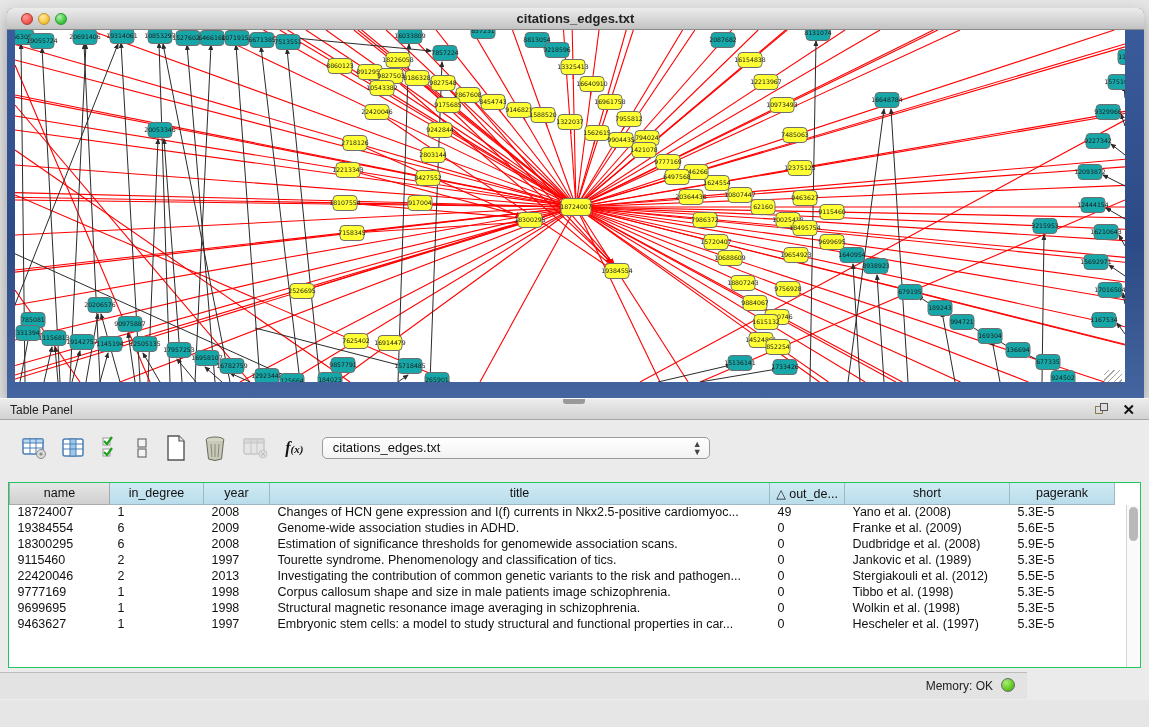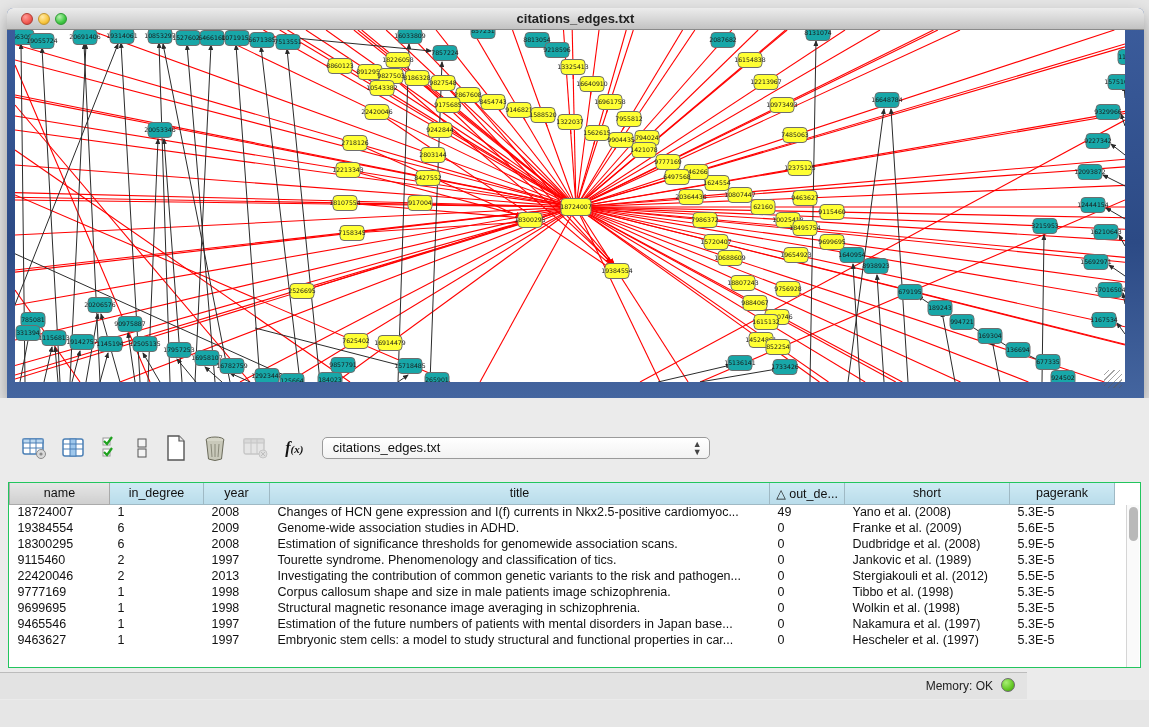--- a/index.html
+++ b/index.html
@@ -798,20 +798,29 @@
             <rect x="561" y="198.5" width="30" height="17" rx="4" fill="#ffff33" stroke="#6e6e6e" stroke-width="1"></rect>
             <text x="576" y="209" text-anchor="middle" font-size="6.2" font-family="DejaVu Sans, sans-serif" fill="#1a1a1a">18724007</text>
           </g>
         </g>
     </svg>
   </div>
   <div class="grip"></div>
 </div>
 
 <div class="tpanel">
+  <div class="tp-titlebar">
+    <span class="tp-title">Table Panel</span>
+    <span class="tp-handle"></span>
+    <span class="tp-float">
+        <span class="sq1"></span>
+        <span class="sq2"></span>
+      </span>
+    <span class="tp-close">✕</span>
+  </div>
 
   <div class="toolbar">
     <span class="tb-btn">
       <svg width="26" height="24">
           <rect x="1" y="3" width="20" height="15" rx="2" fill="#fff" stroke="#4a7fb5" stroke-width="1.5"></rect>
           <rect x="1" y="3" width="20" height="4" fill="#bcd8f0" stroke="#4a7fb5"></rect>
           <line x1="8" y1="3" x2="8" y2="18" stroke="#4a7fb5"></line>
           <line x1="14" y1="3" x2="14" y2="18" stroke="#4a7fb5"></line>
           <line x1="1" y1="12" x2="21" y2="12" stroke="#4a7fb5"></line>
           <circle cx="19" cy="18" r="4.5" fill="#d9d9d9" stroke="#8a8a8a"></circle>
@@ -943,29 +952,20 @@
           <tr>
             <td>9699695</td>
             <td>1</td>
             <td>1998</td>
             <td>Structural magnetic resonance image averaging in schizophrenia.</td>
             <td>0</td>
             <td>Wolkin et al. (1998)</td>
             <td>5.3E-5</td>
           </tr>
           <tr>
-            <td>9465546</td>
-            <td>1</td>
-            <td>1997</td>
-            <td>Estimation of the future numbers of patients with mental disorders in Japan base...</td>
-            <td>0</td>
-            <td>Nakamura et al. (1997)</td>
-            <td>5.3E-5</td>
-          </tr>
-          <tr>
             <td>9463627</td>
             <td>1</td>
             <td>1997</td>
             <td>Embryonic stem cells: a model to study structural and functional properties in car...</td>
             <td>0</td>
             <td>Hescheler et al. (1997)</td>
             <td>5.3E-5</td>
           </tr>
         </tbody>
     </table>

